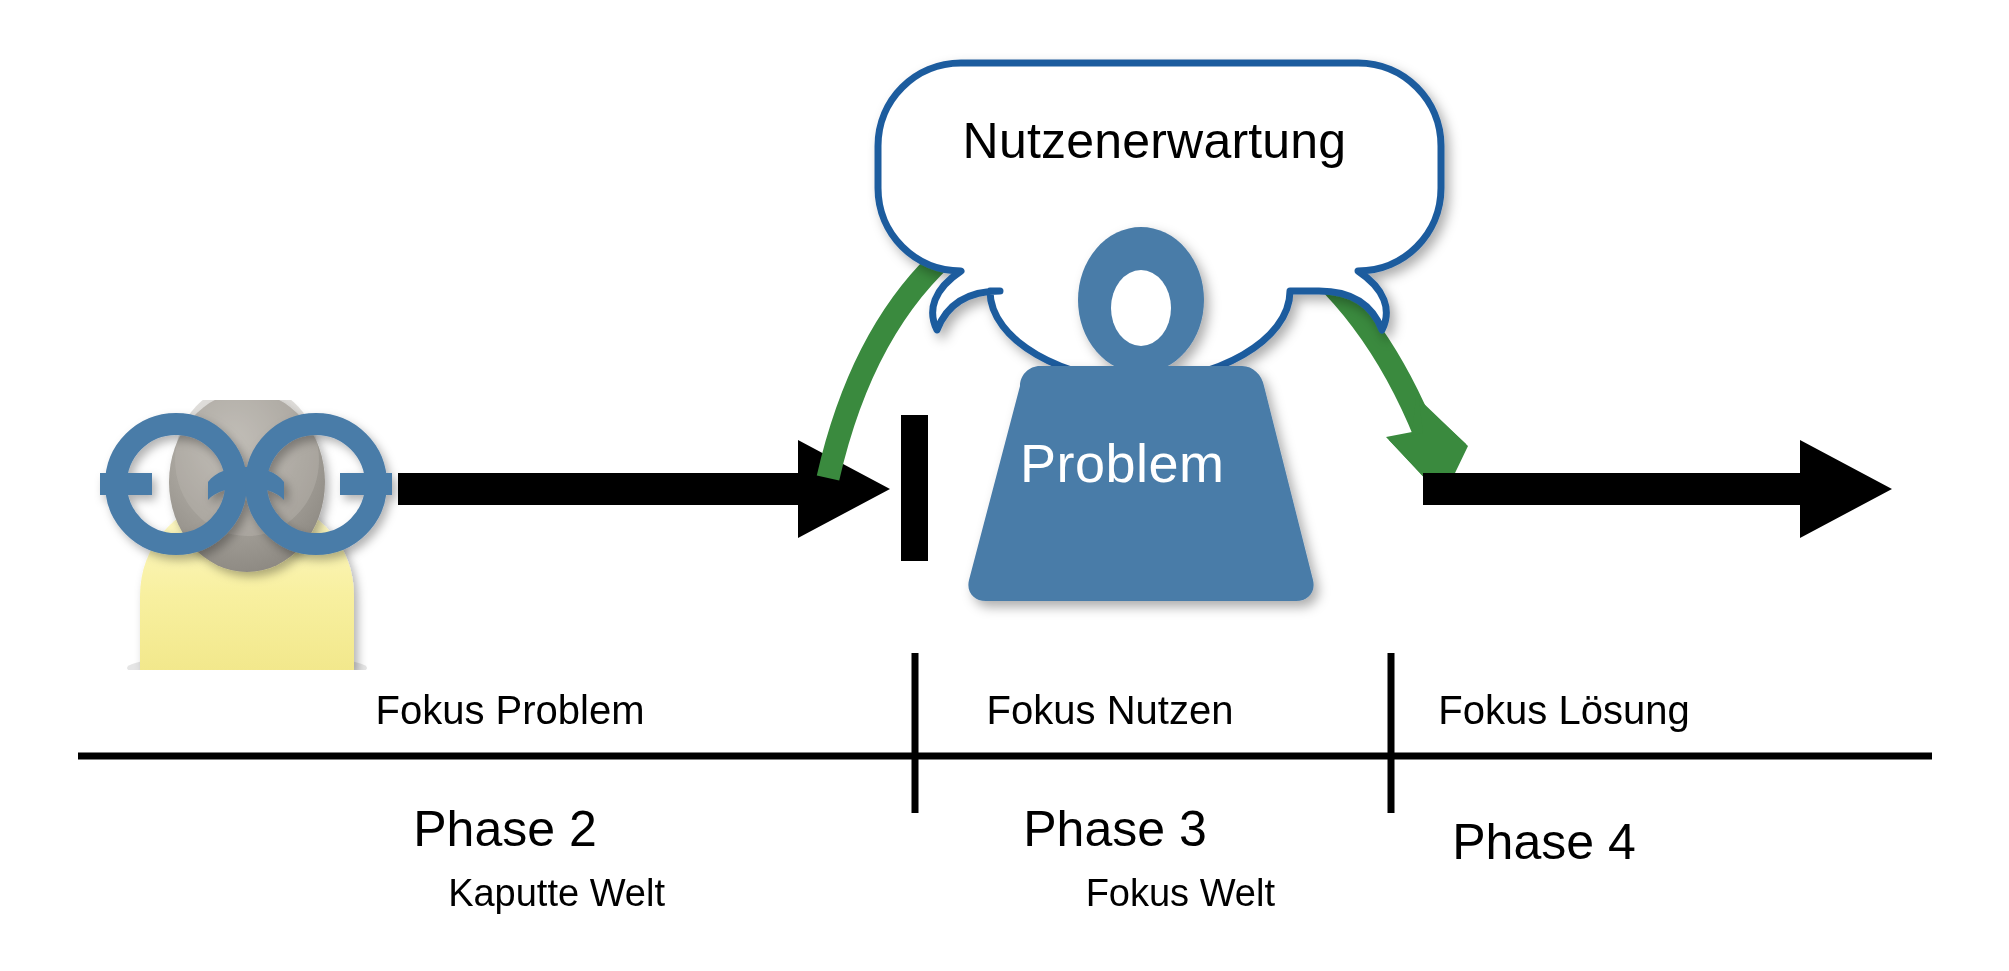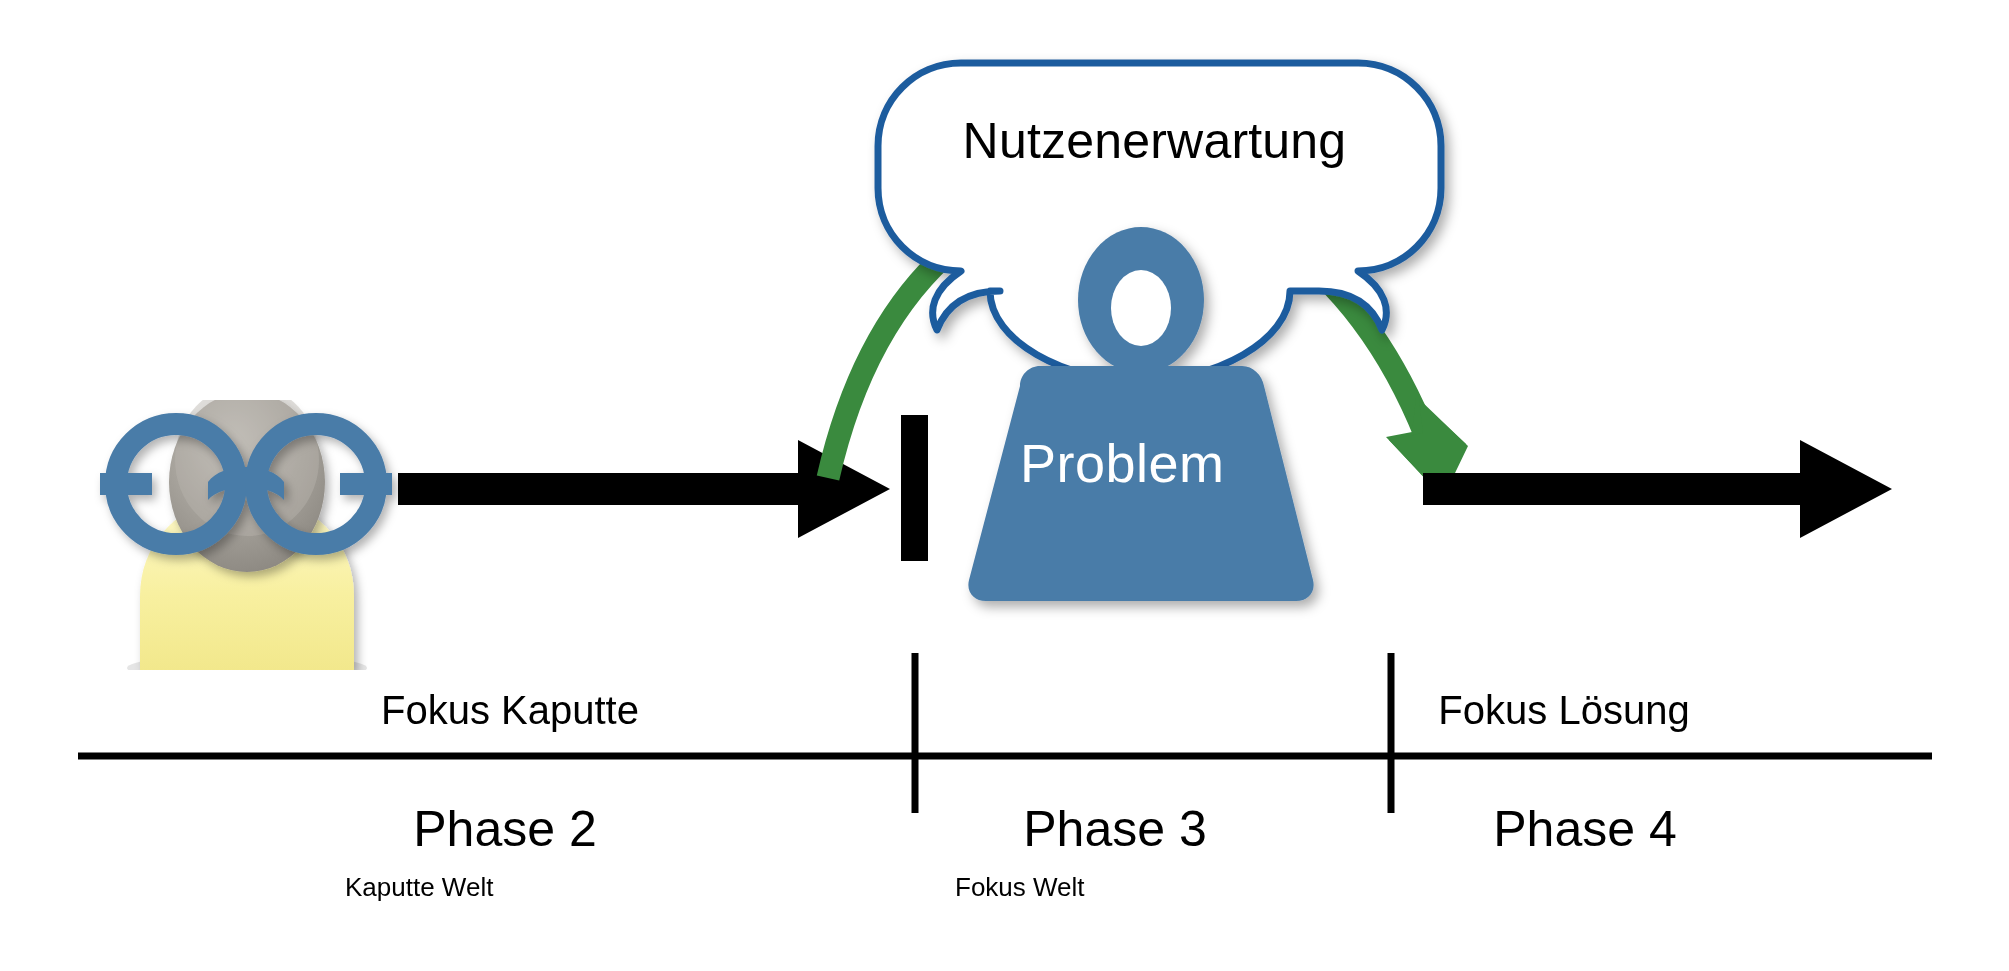--- a/index.html
+++ b/index.html
@@ -52,29 +52,29 @@
     font-size: 40px;
     text-align: center;
   }
   .phase-label {
     top: 800px;
     font-size: 50px;
     text-align: center;
   }
   .world-label {
     top: 872px;
-    font-size: 26px;
-    text-align: left;
+    font-size: 38px;
+    text-align: right;
   }
   #focus-0 { left: 350px; width: 320px; }
   #focus-1 { left: 950px; width: 320px; }
   #focus-2 { left: 1404px; width: 320px; }
   #phase-0 { left: 345px; width: 320px; }
   #phase-1 { left: 955px; width: 320px; text-align: center; }
-  #phase-2 { left: 1425px; width: 320px; }
+  #phase-2 { left: 1384px; width: 320px; margin-top: 13px; }
   #world-0 { left: 345px; width: 320px; }
   #world-1 { left: 955px; width: 320px; }
   #world-2 { left: 1425px; width: 320px; }
 </style>
 </head>
 <body>
 
 <div id="stage">
 
   <svg id="canvas" viewBox="0 0 2009 971" xmlns="http://www.w3.org/2000/svg">
@@ -183,21 +183,22 @@
     <line x1="915" y1="653" x2="915" y2="813" stroke="#000000" stroke-width="7"></line>
     <line x1="1391" y1="653" x2="1391" y2="813" stroke="#000000" stroke-width="7"></line>
   </svg>
 
   <div class="txt" id="bubble-label">
     <span id="bubble-label-inner">Nutzenerwartung</span>
   </div>
 
   <div class="txt" id="problem-label">Problem</div>
 
-  <div class="txt focus-label" id="focus-0">Fokus Kaputte</div>
+  <div class="txt focus-label" id="focus-0">Fokus Problem</div>
+  <div class="txt focus-label" id="focus-1">Fokus Nutzen</div>
   <div class="txt focus-label" id="focus-2">Fokus Lösung</div>
 
   <div class="txt phase-label" id="phase-0">Phase 2</div>
   <div class="txt phase-label" id="phase-1">Phase 3</div>
   <div class="txt phase-label" id="phase-2">Phase 4</div>
 
   <div class="txt world-label" id="world-0">Kaputte Welt</div>
   <div class="txt world-label" id="world-1">Fokus Welt</div>
 
 </div>

